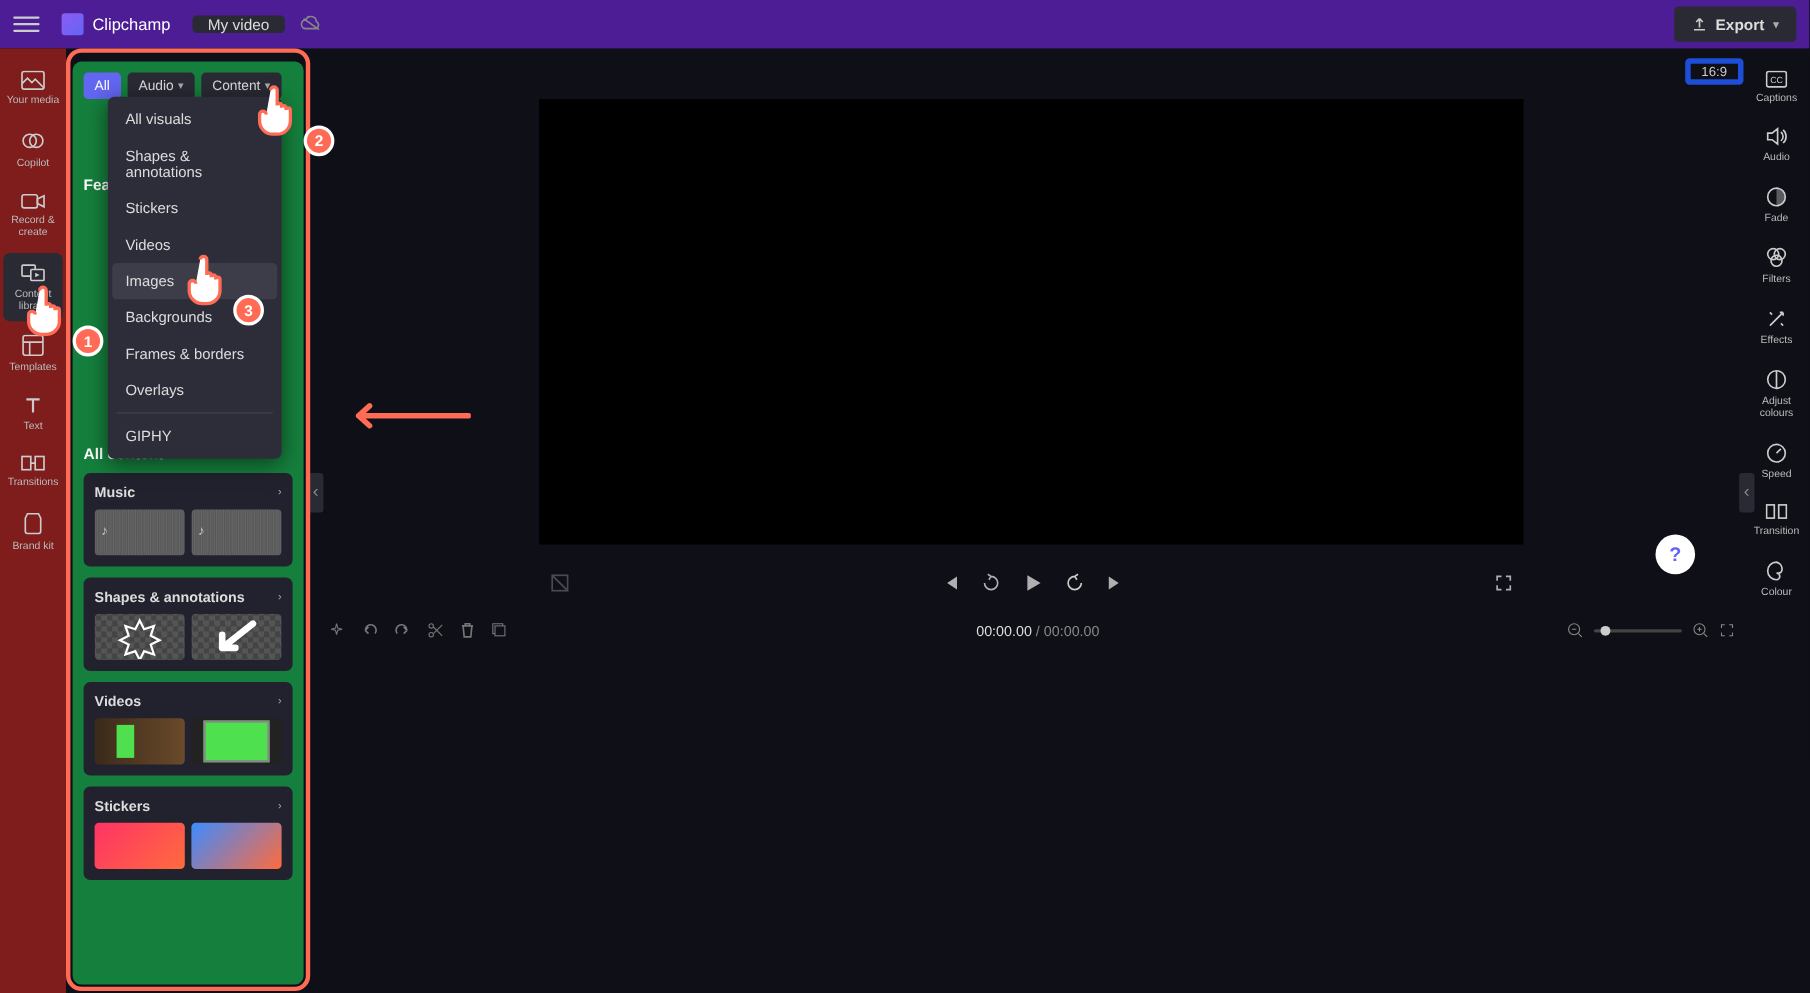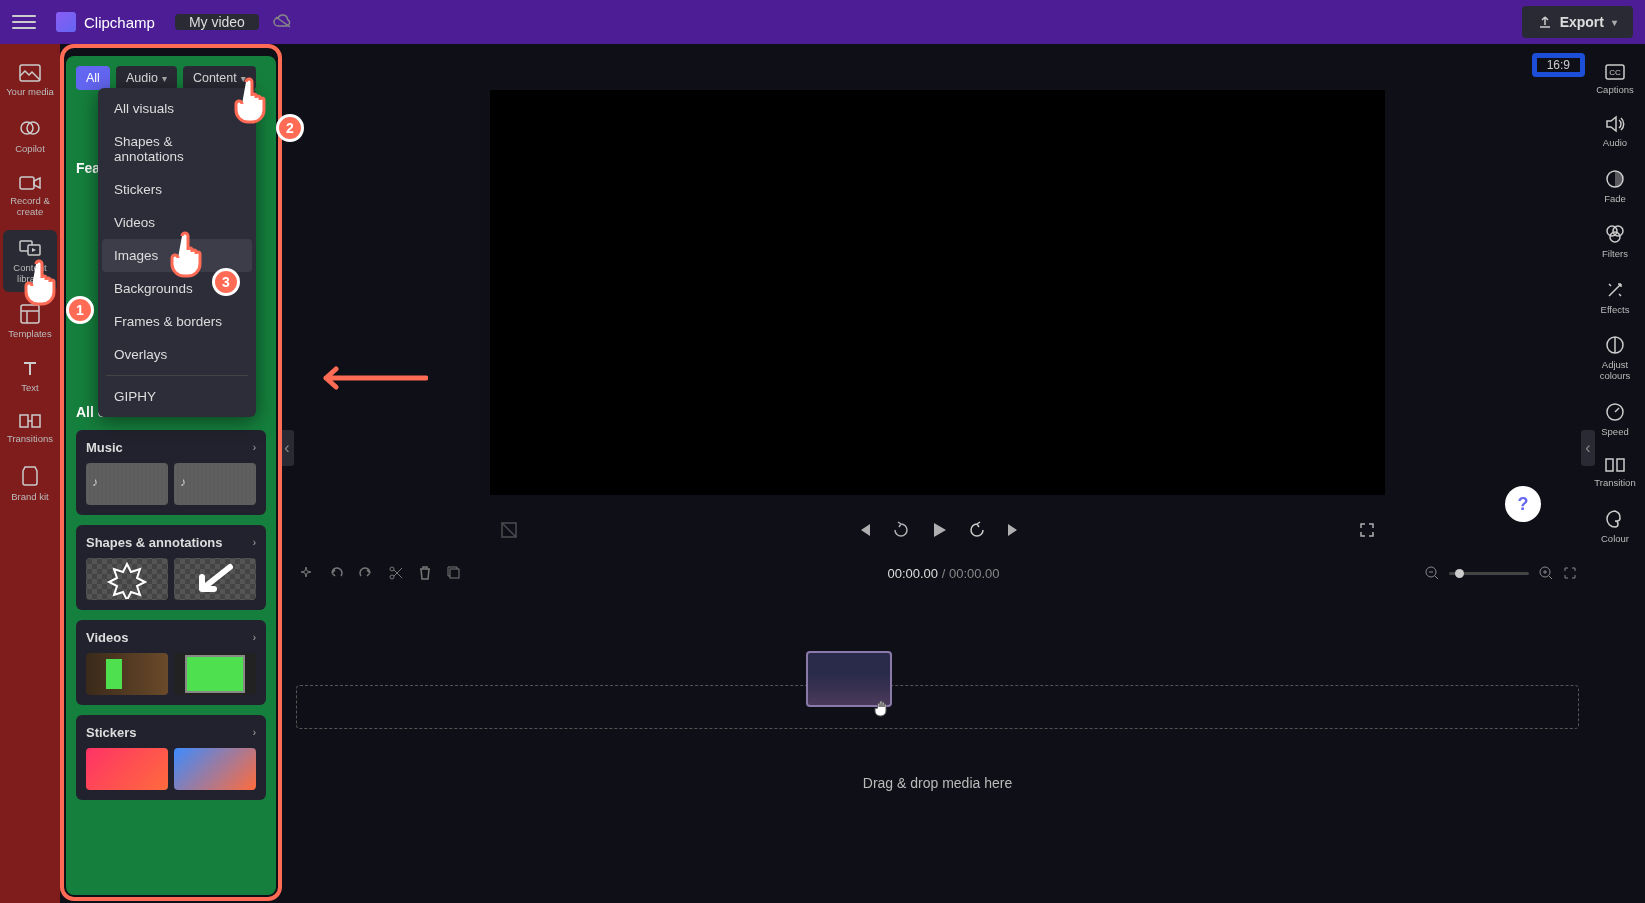--- a/index.html
+++ b/index.html
@@ -433,30 +433,20 @@
           </svg>
         </span>
       <span>
           <svg width="14" height="14" viewBox="0 0 14 14">
             <path d="M2 5V2h3M12 5V2H9M2 9v3h3M12 9v3H9" stroke="#888" fill="none"></path>
           </svg>
         </span>
     </div>
   </div>
 
-  <div class="timeline">
-    <div class="drop-zone"></div>
-    <div class="drag-clip"></div>
-    <div class="drag-cursor">
-      <svg width="22" height="22" viewBox="0 0 22 22">
-          <path d="M6 10V7a1 1 0 012 0v3V5a1 1 0 012 0v5V6a1 1 0 012 0v4V8a1 1 0 012 0v6a5 5 0 01-5 5h-1a5 5 0 01-5-5v-2a1 1 0 012 0" fill="#fff" stroke="#555" stroke-width="1"></path>
-        </svg>
-    </div>
-    <div class="drop-text">Drag &amp; drop media here</div>
-  </div>
 </div>
 
 <div class="help-btn">?</div>
 
 <div class="pointer" style="left:14px; top:256px">
   <svg class="hand-cursor" viewBox="0 0 56 56">
     <path d="M22 8a3 3 0 016 0v14a2 2 0 014 0v2a2 2 0 014 0v2a2 2 0 014 0v10a12 12 0 01-12 12h-4a12 12 0 01-12-12v-6a3 3 0 016 0" fill="#fff" stroke="#ff6b54" stroke-width="3"></path>
   </svg>
   <div class="badge-num" style="left:52px; top:40px">1</div>
 </div>

